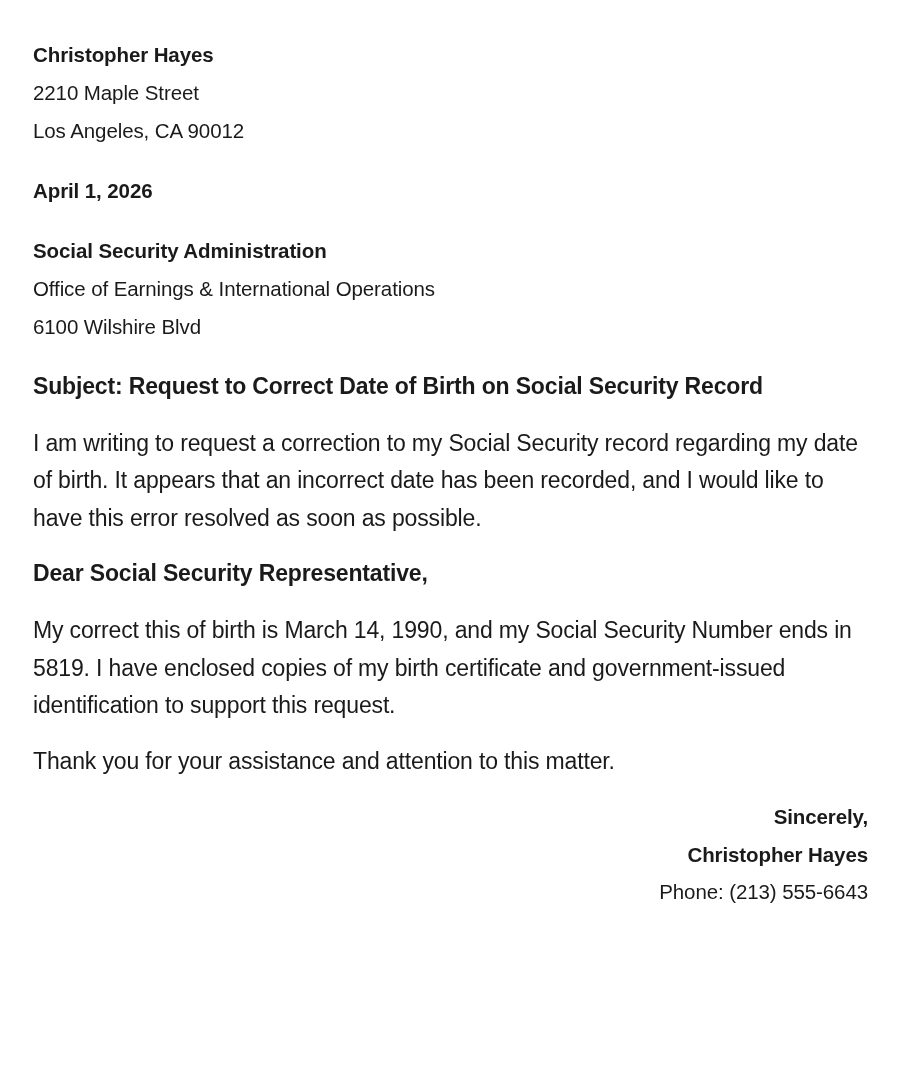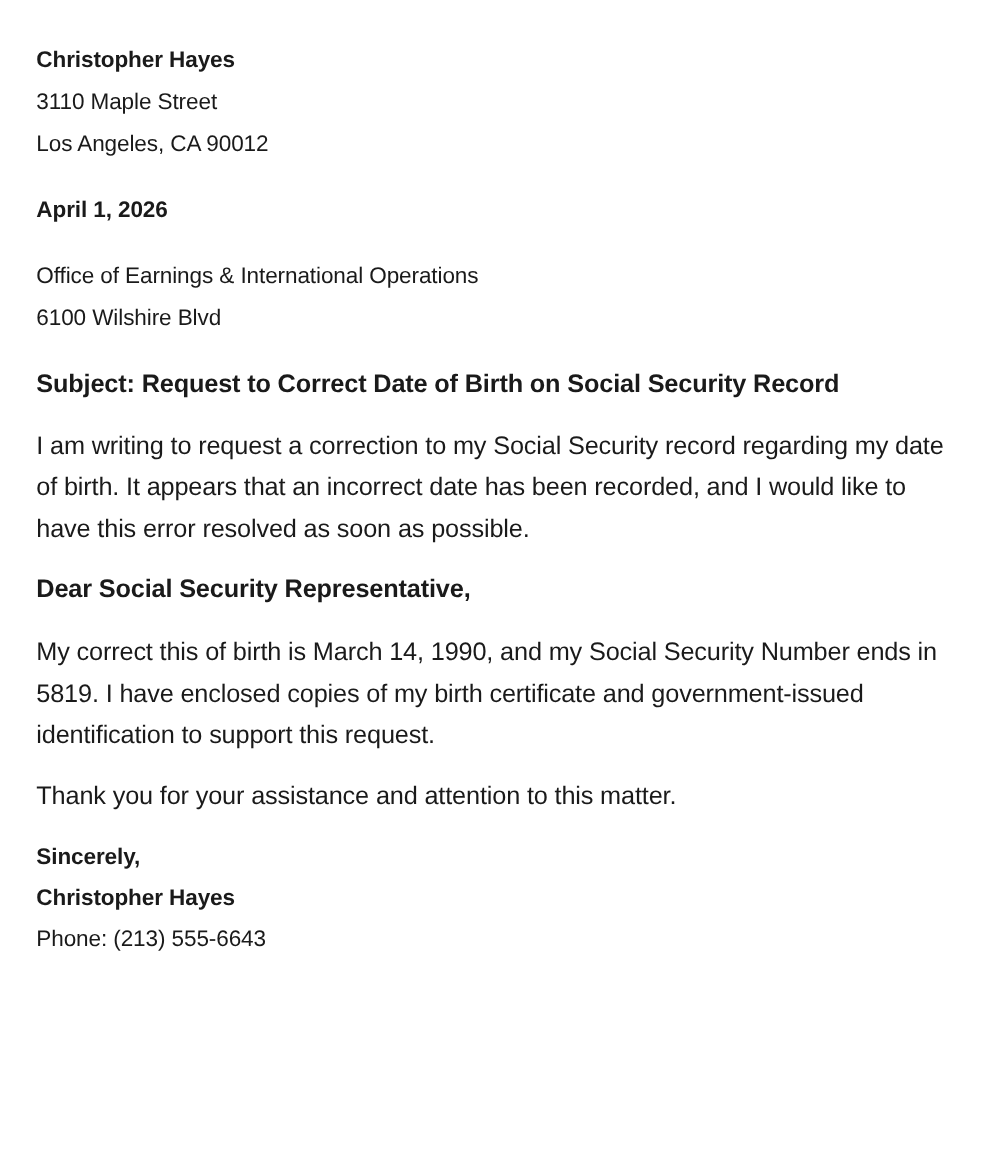--- a/index.html
+++ b/index.html
@@ -40,44 +40,46 @@
     letter-spacing: -0.15px;
     text-align: left;
     max-width: 838px;
   }
   p.para.heading {
     font-weight: bold;
     margin-bottom: 19px;
   }
   .sig-block {
     margin-top: 0;
+    text-align: right;
   }
   .sig-block .line {
     line-height: 37.5px;
   }
   strong {
     font-weight: normal;
   }
 </style>
 </head>
 <body>
 
 <div class="page">
 
   <div class="block">
     <div class="line bold">Christopher Hayes</div>
-    <div class="line">3110 Maple Street</div>
+    <div class="line">2210 Maple Street</div>
     <div class="line">Los Angeles, CA 90012</div>
   </div>
 
   <div class="block">
     <div class="line bold">April 1, 2026</div>
   </div>
 
   <div class="block">
+    <div class="line bold">Social Security Administration</div>
     <div class="line">Office of Earnings &amp; International Operations</div>
     <div class="line">6100 Wilshire Blvd</div>
   </div>
 
   <p class="para heading">Subject: Request to Correct Date of Birth on Social Security Record</p>
 
   <p class="para">I am writing to request a correction to my Social Security record regarding my date of birth. It appears that an incorrect date has been recorded, and I would like to have this error resolved as soon as possible.</p>
 
   <p class="para heading">Dear Social Security Representative,</p>
 

